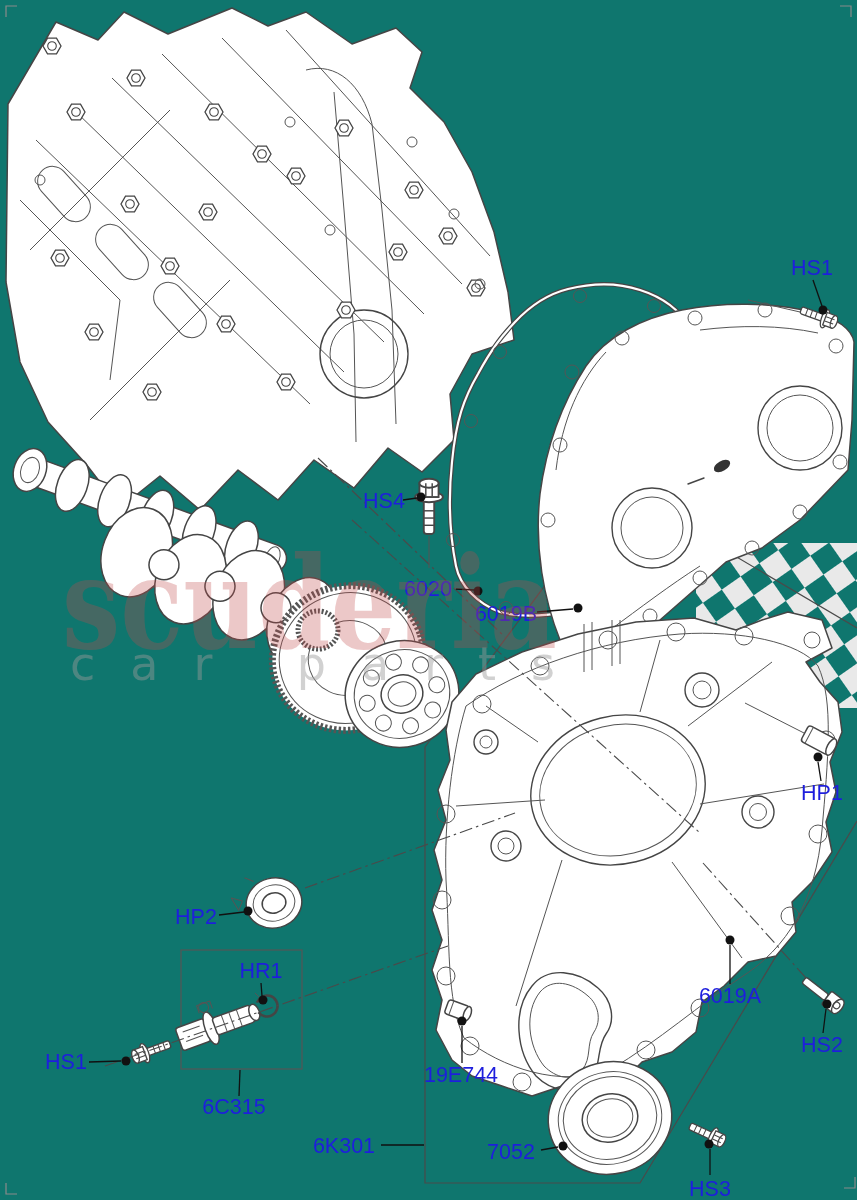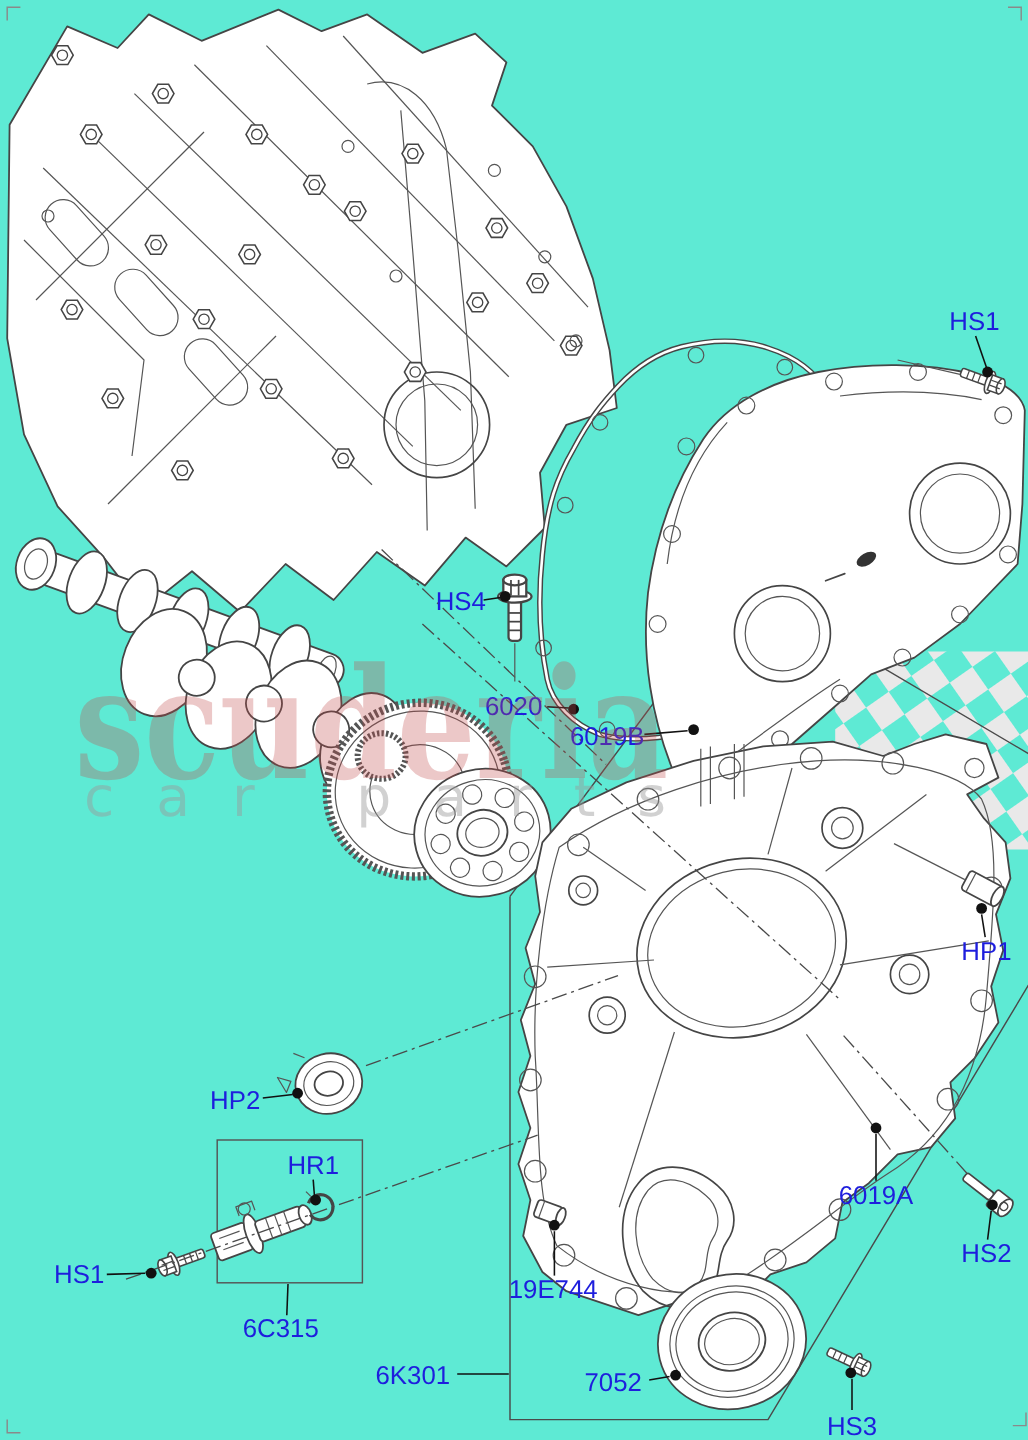--- a/index.html
+++ b/index.html
@@ -1,16 +1,16 @@
 <!DOCTYPE html>
 <html><head>
 <meta charset="utf-8">
 <style>
   html,body{margin:0;padding:0;background:#fff;}
-  .stage{position:relative;width:857px;height:1200px;background:#5eead4;overflow:hidden;
+  .stage{position:relative;width:857px;height:1200px;background:#0f766e;overflow:hidden;
          font-family:"Liberation Sans", sans-serif;}
   svg{display:block}
   .ln{fill:none;stroke:#454545;stroke-width:1.4;stroke-linejoin:round;stroke-linecap:round;}
   .lnw{fill:#ffffff;stroke:#454545;stroke-width:1.5;stroke-linejoin:round;}
   .thin{fill:none;stroke:#555;stroke-width:1;stroke-linejoin:round;}
   .dashdot{fill:none;stroke:#4a4a4a;stroke-width:1.1;stroke-dasharray:13 4 2.5 4;}
   .leader{stroke:#111;stroke-width:1.3;fill:none;}
   .dot{fill:#111;stroke:none;}
   .boxline{fill:none;stroke:#4a4a4a;stroke-width:1.2;stroke-linejoin:miter;}
   .callout{font-family:"Liberation Sans", sans-serif;font-size:21.5px;}

